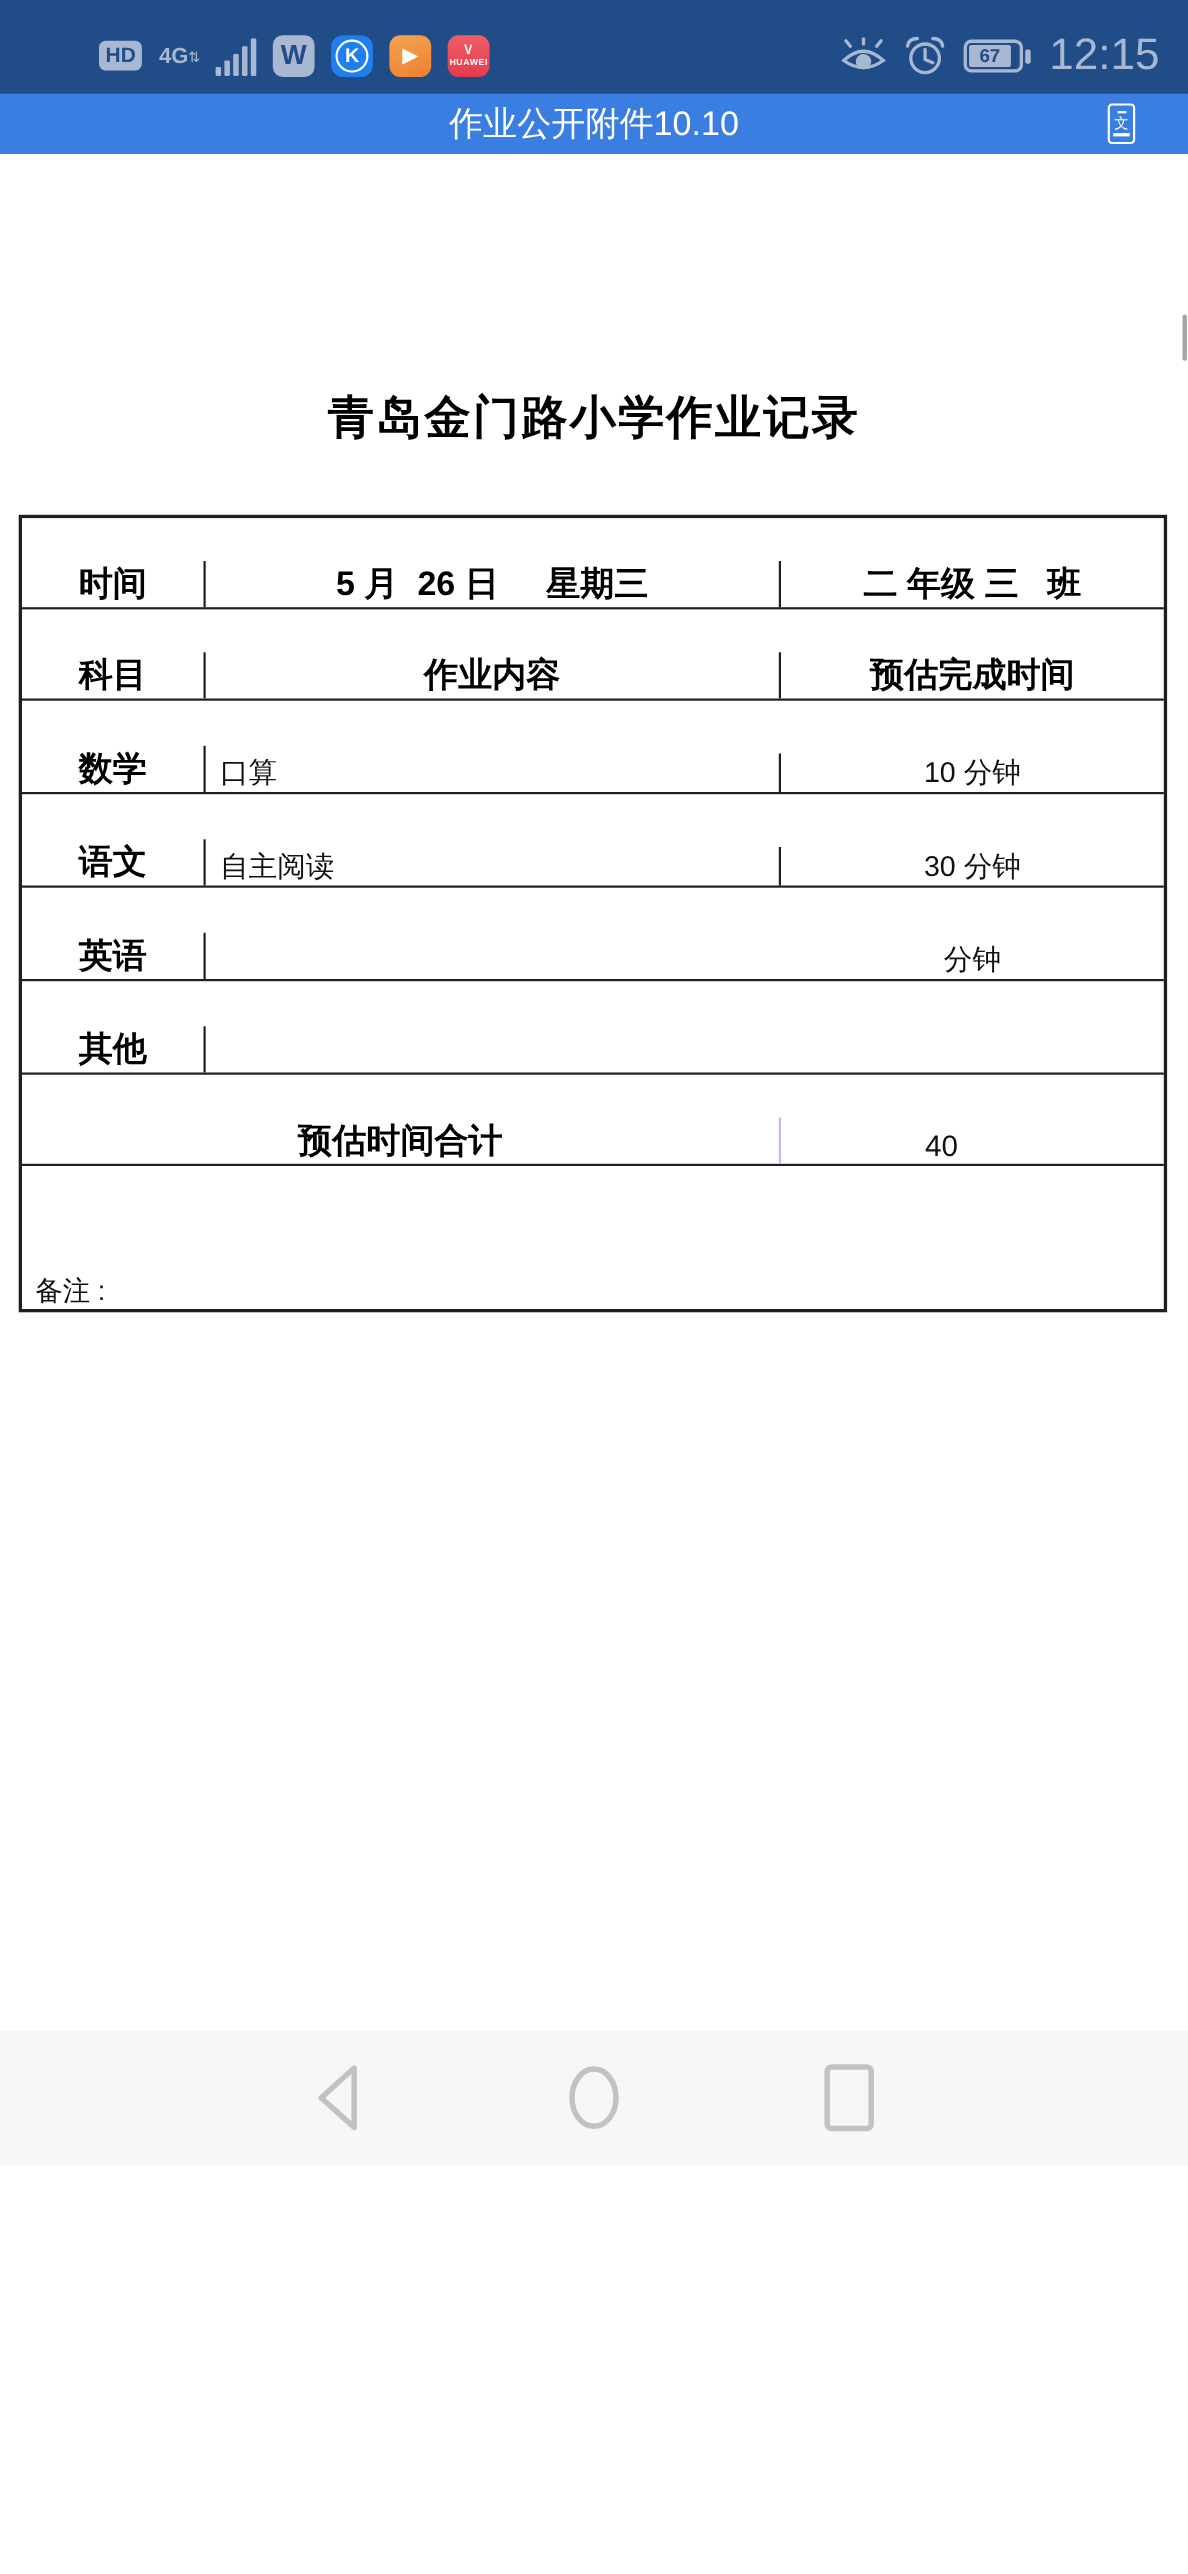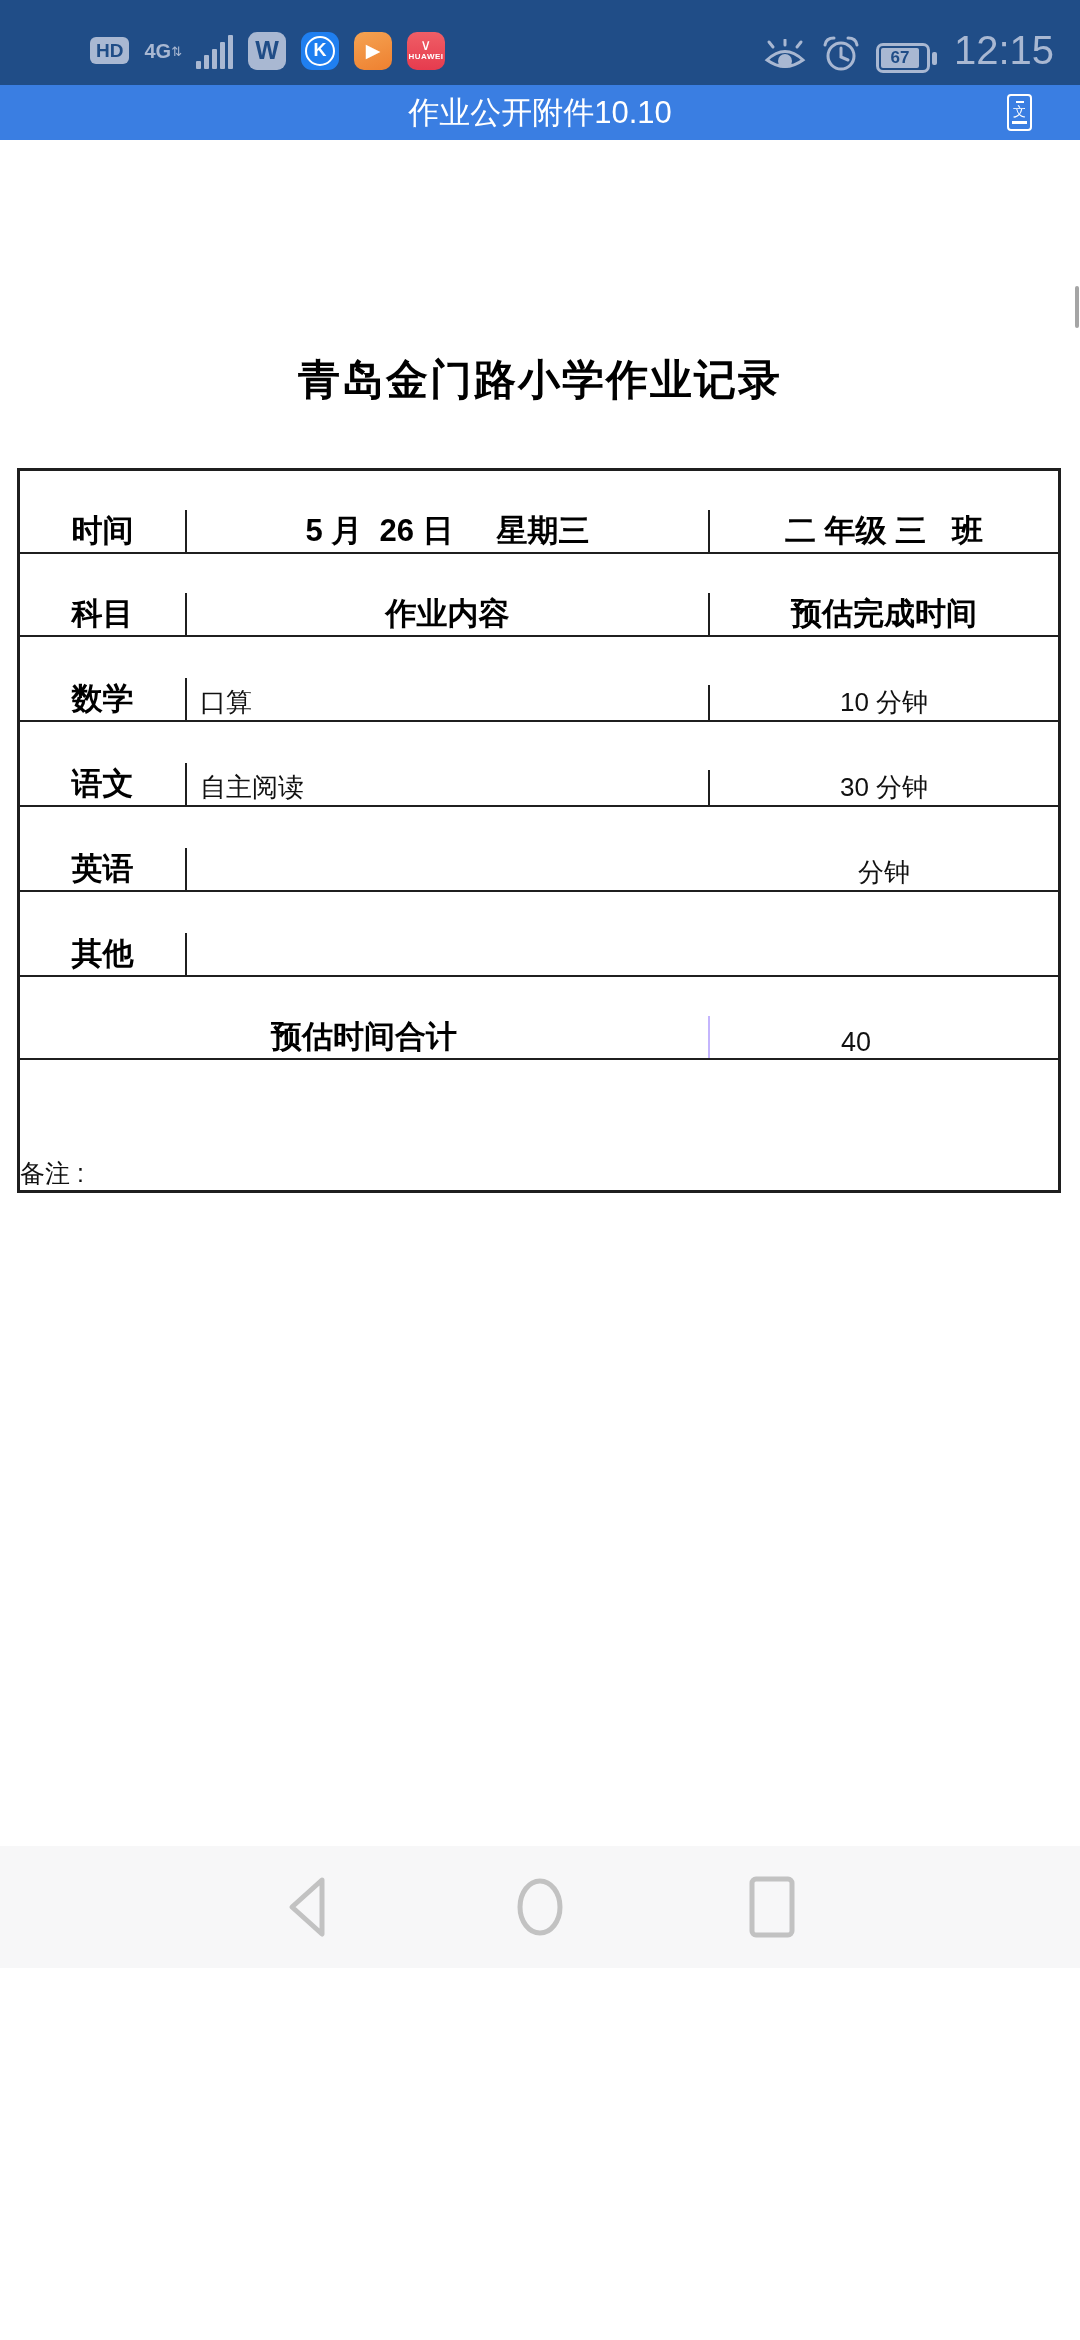--- a/index.html
+++ b/index.html
@@ -9,21 +9,21 @@
   .screen { position:relative; width:1080px; height:1968px; background:#0f172a; }
 
   
   .status-bar {
     position:absolute; top:0; left:0; width:1080px; height:85px;
     background:#204d87; color:#a9b8d2;
     display:flex; align-items:center; justify-content:space-between;
     padding:22px 26px 6px 90px;
   }
   .sb-left { display:flex; align-items:center; gap:15px; }
-  .sb-right { display:flex; align-items:flex-end; gap:16px; }
+  .sb-right { display:flex; align-items:center; gap:16px; }
 
   .hd-badge { background:#a9b8d2; color:#204d87; font-weight:bold; font-size:19px;
     padding:4px 6px; border-radius:6px; line-height:1; }
   .net-block { display:flex; flex-direction:row; align-items:center; line-height:1; }
   .net-4g { font-size:20px; font-weight:bold; }
   .net-arrows { font-size:13px; letter-spacing:-1px; margin-top:1px; }
   .sig-bars { display:flex; align-items:flex-end; gap:3px; height:36px; }
   .sig-bars i { display:block; width:5px; background:#a9b8d2; border-radius:1px; }
   .sig-bars i:nth-child(1){height:8px} .sig-bars i:nth-child(2){height:14px}
   .sig-bars i:nth-child(3){height:20px} .sig-bars i:nth-child(4){height:27px}
@@ -76,21 +76,21 @@
   .c1 { width:167px; border-right:2px solid #1f1f1f; }
   .c2 { flex:1; border-right:2px solid #1f1f1f; }
   .c3 { width:348px; }
   .bold { font-weight:bold; font-size:31px; color:#000; }
   .reg  { font-size:26px; }
   .left-cell { justify-content:flex-start; padding-left:13px;font-family:Liberation Mono, monospace; }
   .prewrap { white-space:pre-wrap; }
   .merged2 { flex:1; border-right:2px solid #c4b5fd; display:flex; align-items:center; justify-content:center;margin-top:10px; }
   .total-val { transform:translateX(-28px); font-size:27px; }
   .remark-cell { flex:1; display:flex; align-items:center; justify-content:flex-start;
-    font-size:25px; color:#111; }
+    padding-left:12px; font-size:25px; color:#111; }
 
   
   .nav-bar { position:absolute; left:0; bottom:0; width:1080px; height:122px;
     background:#f7f7f8; display:flex; align-items:center; justify-content:center; gap:180px; }
   .nav-ico { display:block; }
 </style>
 </head>
 <body>
 
 <div class="screen">

